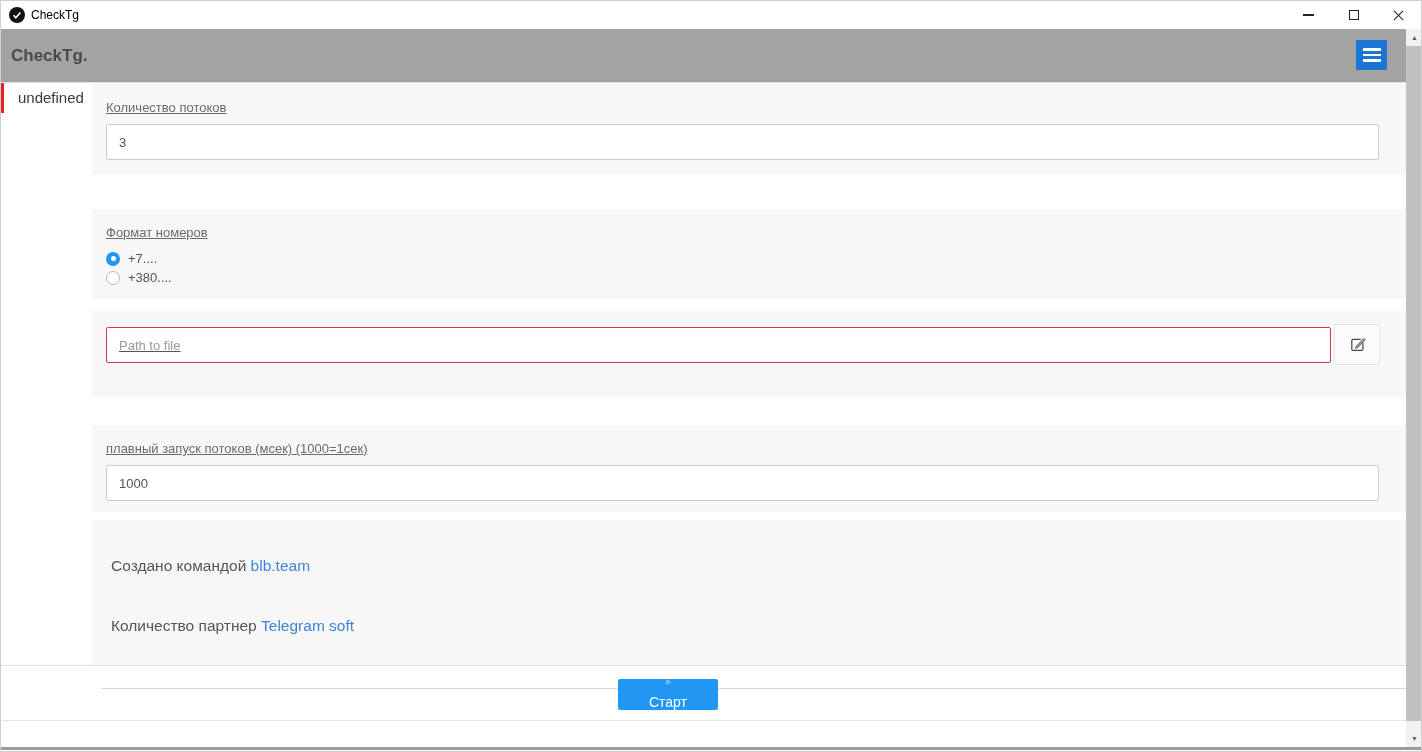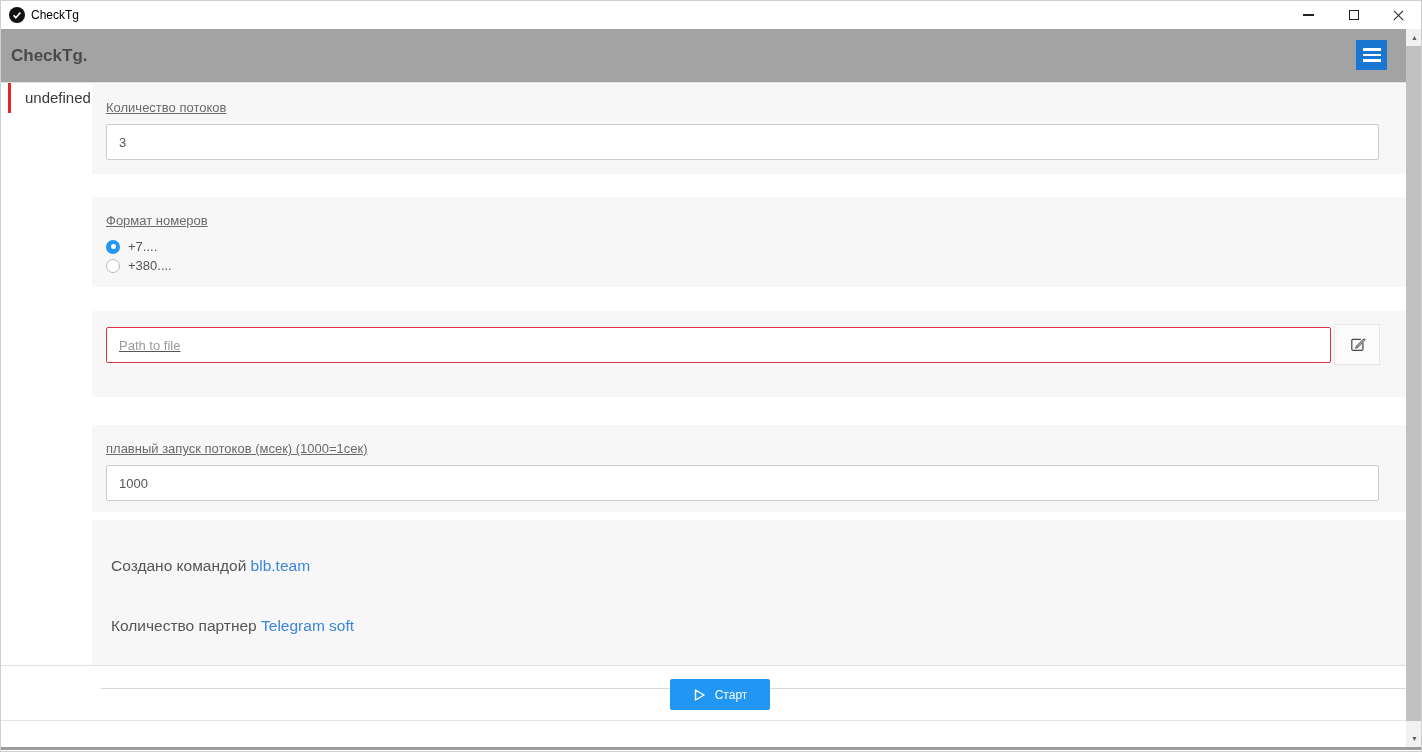--- a/index.html
+++ b/index.html
@@ -27,29 +27,29 @@
   .glyph-close::after  { transform:rotate(-45deg); }
   
   .header { position:absolute; left:0; top:28px; width:100%; height:54px; background:#a3a3a3; border-bottom:1px solid #e0e0e0; }
   .brand { position:absolute; left:10px; top:0; line-height:53px; font-size:17px; font-weight:bold; color:#4a4a4a; }
   .menu-btn {
     position:absolute; right:34px; top:11px; width:31px; height:30px; background:#1976d2;
     border:none; display:flex; flex-direction:column; align-items:center; justify-content:center; gap:3px; cursor:pointer;
   }
   .menu-btn span { display:block; width:18px; height:2.4px; background:#fff; }
   
-  .sidebar { position:absolute; left:0; top:82px; width:105px; height:582px; background:#fff; border-right:1px solid #e3e3e3;margin-left:7px; }
+  .sidebar { position:absolute; left:0; top:82px; width:105px; height:582px; background:#fff; border-right:1px solid #e3e3e3; }
   .side-tab { position:relative; height:30px; line-height:30px; padding-left:17px; font-size:15px; color:#3a3a3a; cursor:pointer; }
   .side-tab.active::before { content:""; position:absolute; left:0; top:0; width:3px; height:30px; background:#e42525; }
   .side-tab.active::after  { content:""; position:absolute; right:-1px; top:0; width:3px; height:30px; background:#2196f3; }
   
   .main { position:absolute; left:91px; top:82px; width:1314px; height:582px; background:#fff; }
   .section { position:absolute; left:0; width:100%; background:#f7f7f7; padding:16px 0 0 14px; }
   .sec-1 { top:1px;   height:90px; }
-  .sec-2 { top:114px; height:90px; }
+  .sec-2 { top:126px; height:90px; }
   .sec-3 { top:228px; height:86px; }
   .sec-4 { top:342px; height:87px; }
   .sec-5 { top:437px; height:145px; padding:0; }
   .field-label { display:block; font-size:13px; color:#6b6b6b; margin-bottom:9px;text-decoration:underline; }
   .text-input {
     width:1273px; height:36px; background:#fff; border:1px solid #ccc; border-radius:2px;
     padding:0 12px; font-size:13px; color:#555; font-family:"Liberation Sans", sans-serif; outline:none;
   }
   .text-input::placeholder { color:#9a9a9a; }
   .input-error { border:1px solid #dc3545; width:1225px;text-decoration:underline; }
@@ -66,23 +66,23 @@
   .radio-label { font-size:13px; color:#555; }
   .credit-line { position:absolute; left:19px; font-size:15.5px; color:#555; }
   .credit-1 { top:37px; }
   .credit-2 { top:97px; }
   .credit-link { color:#3d85d8; text-decoration:none; cursor:pointer; }
   
   .footer { position:absolute; left:0; top:664px; width:1405px; height:82px; background:#fff; border-top:1px solid #e0e0e0; }
   .footer-hr { position:absolute; left:100px; right:0; top:22px; height:0; border-top:1px solid #d9d9d9; }
   .footer-line2 { position:absolute; left:0; right:0; top:54px; height:0; border-top:1px solid #e5e5e5; }
   .start-btn {
-    position:absolute; left:669px; top:13px; width:100px; height:31px; background:#2196f3; border:none;
-    border-radius:2px; color:#fff; font-size:12px; font-family:"Liberation Sans", sans-serif;
-    display:flex; align-items:center; justify-content:center; gap:9px; cursor:pointer;
+    position:absolute; left:617px; top:13px; width:100px; height:31px; background:#2196f3; border:none;
+    border-radius:2px; color:#fff; font-size:14px; font-family:"Liberation Sans", sans-serif;
+    display:flex; align-items:center; justify-content:center; gap:9px; cursor:pointer;flex-direction:column;
   }
   
   .scrollbar { position:absolute; left:1405px; top:28px; width:17px; height:718px; background:#f1f1f1; }
   .sb-arrow { position:absolute; left:0; width:17px; height:17px; display:flex; align-items:center; justify-content:center; font-size:7px; color:#606060; cursor:pointer; }
   .sb-up { top:0; }
   .sb-down { bottom:0; }
   .sb-thumb { position:absolute; left:0; top:17px; width:17px; height:675px; background:#c1c1c1; cursor:pointer; }
   
   .bottom-strip { position:absolute; left:0; top:746px; width:100%; height:3px; background:#9c9c9c; }
 </style>

